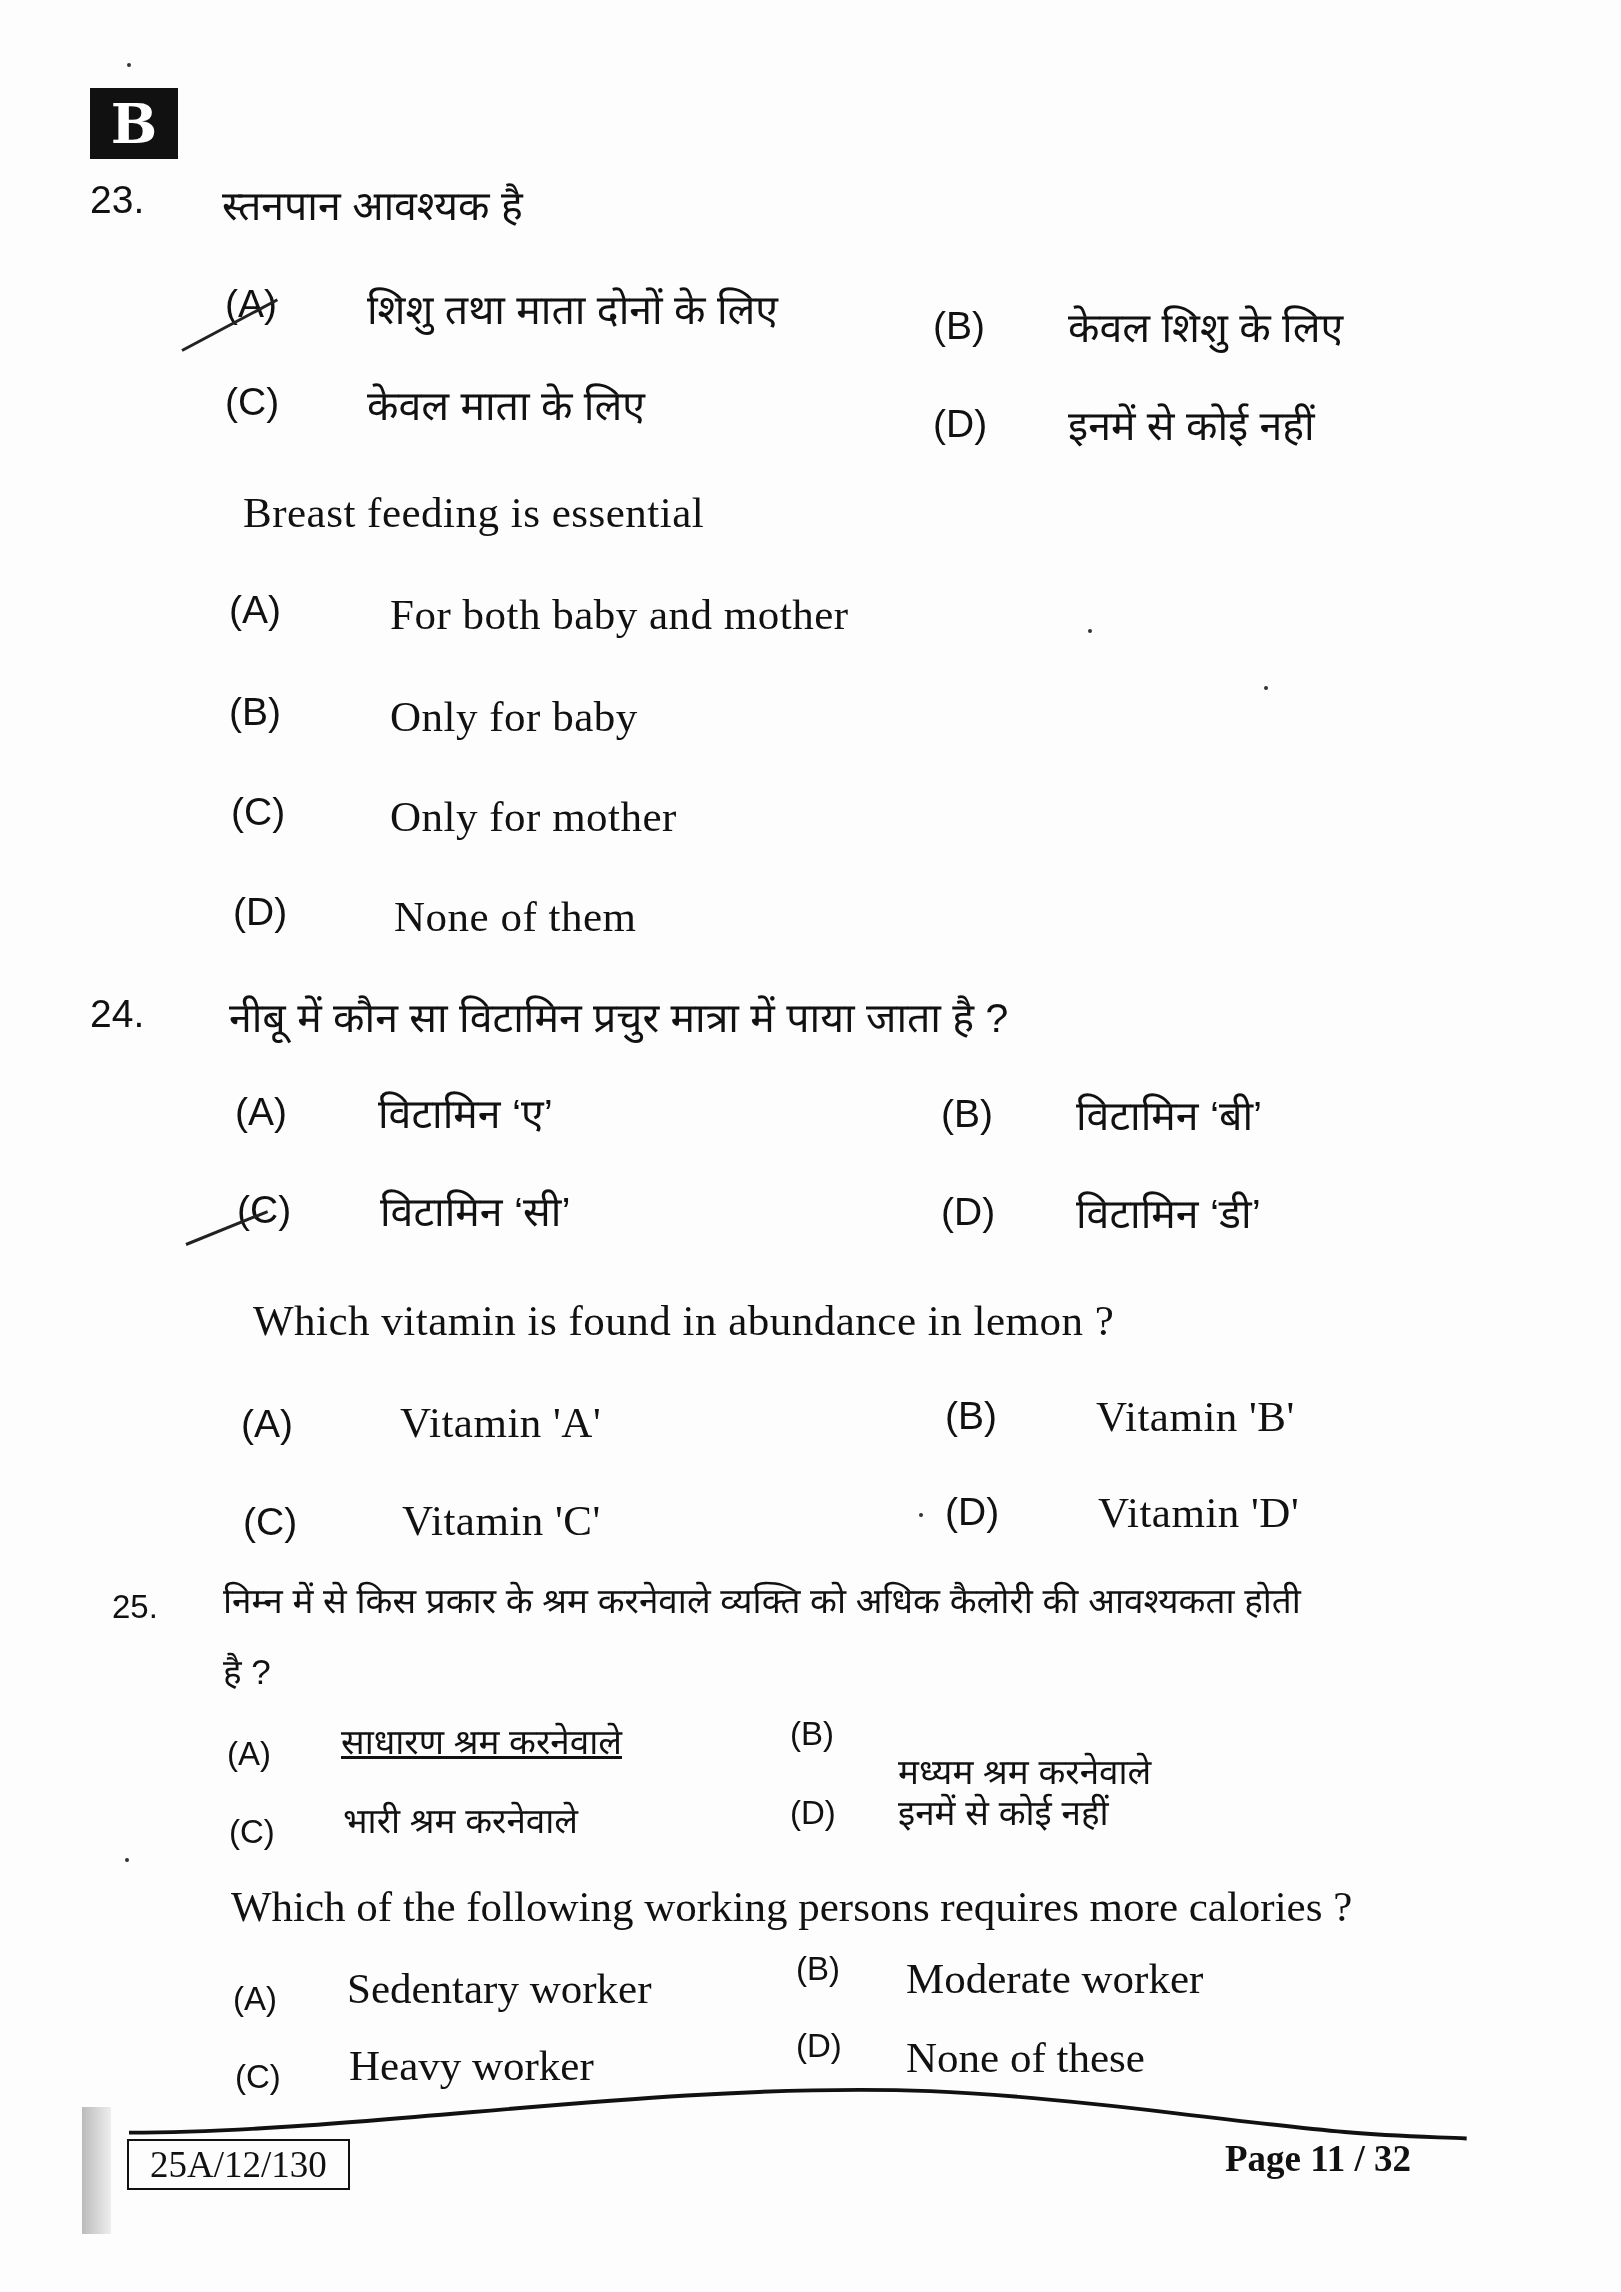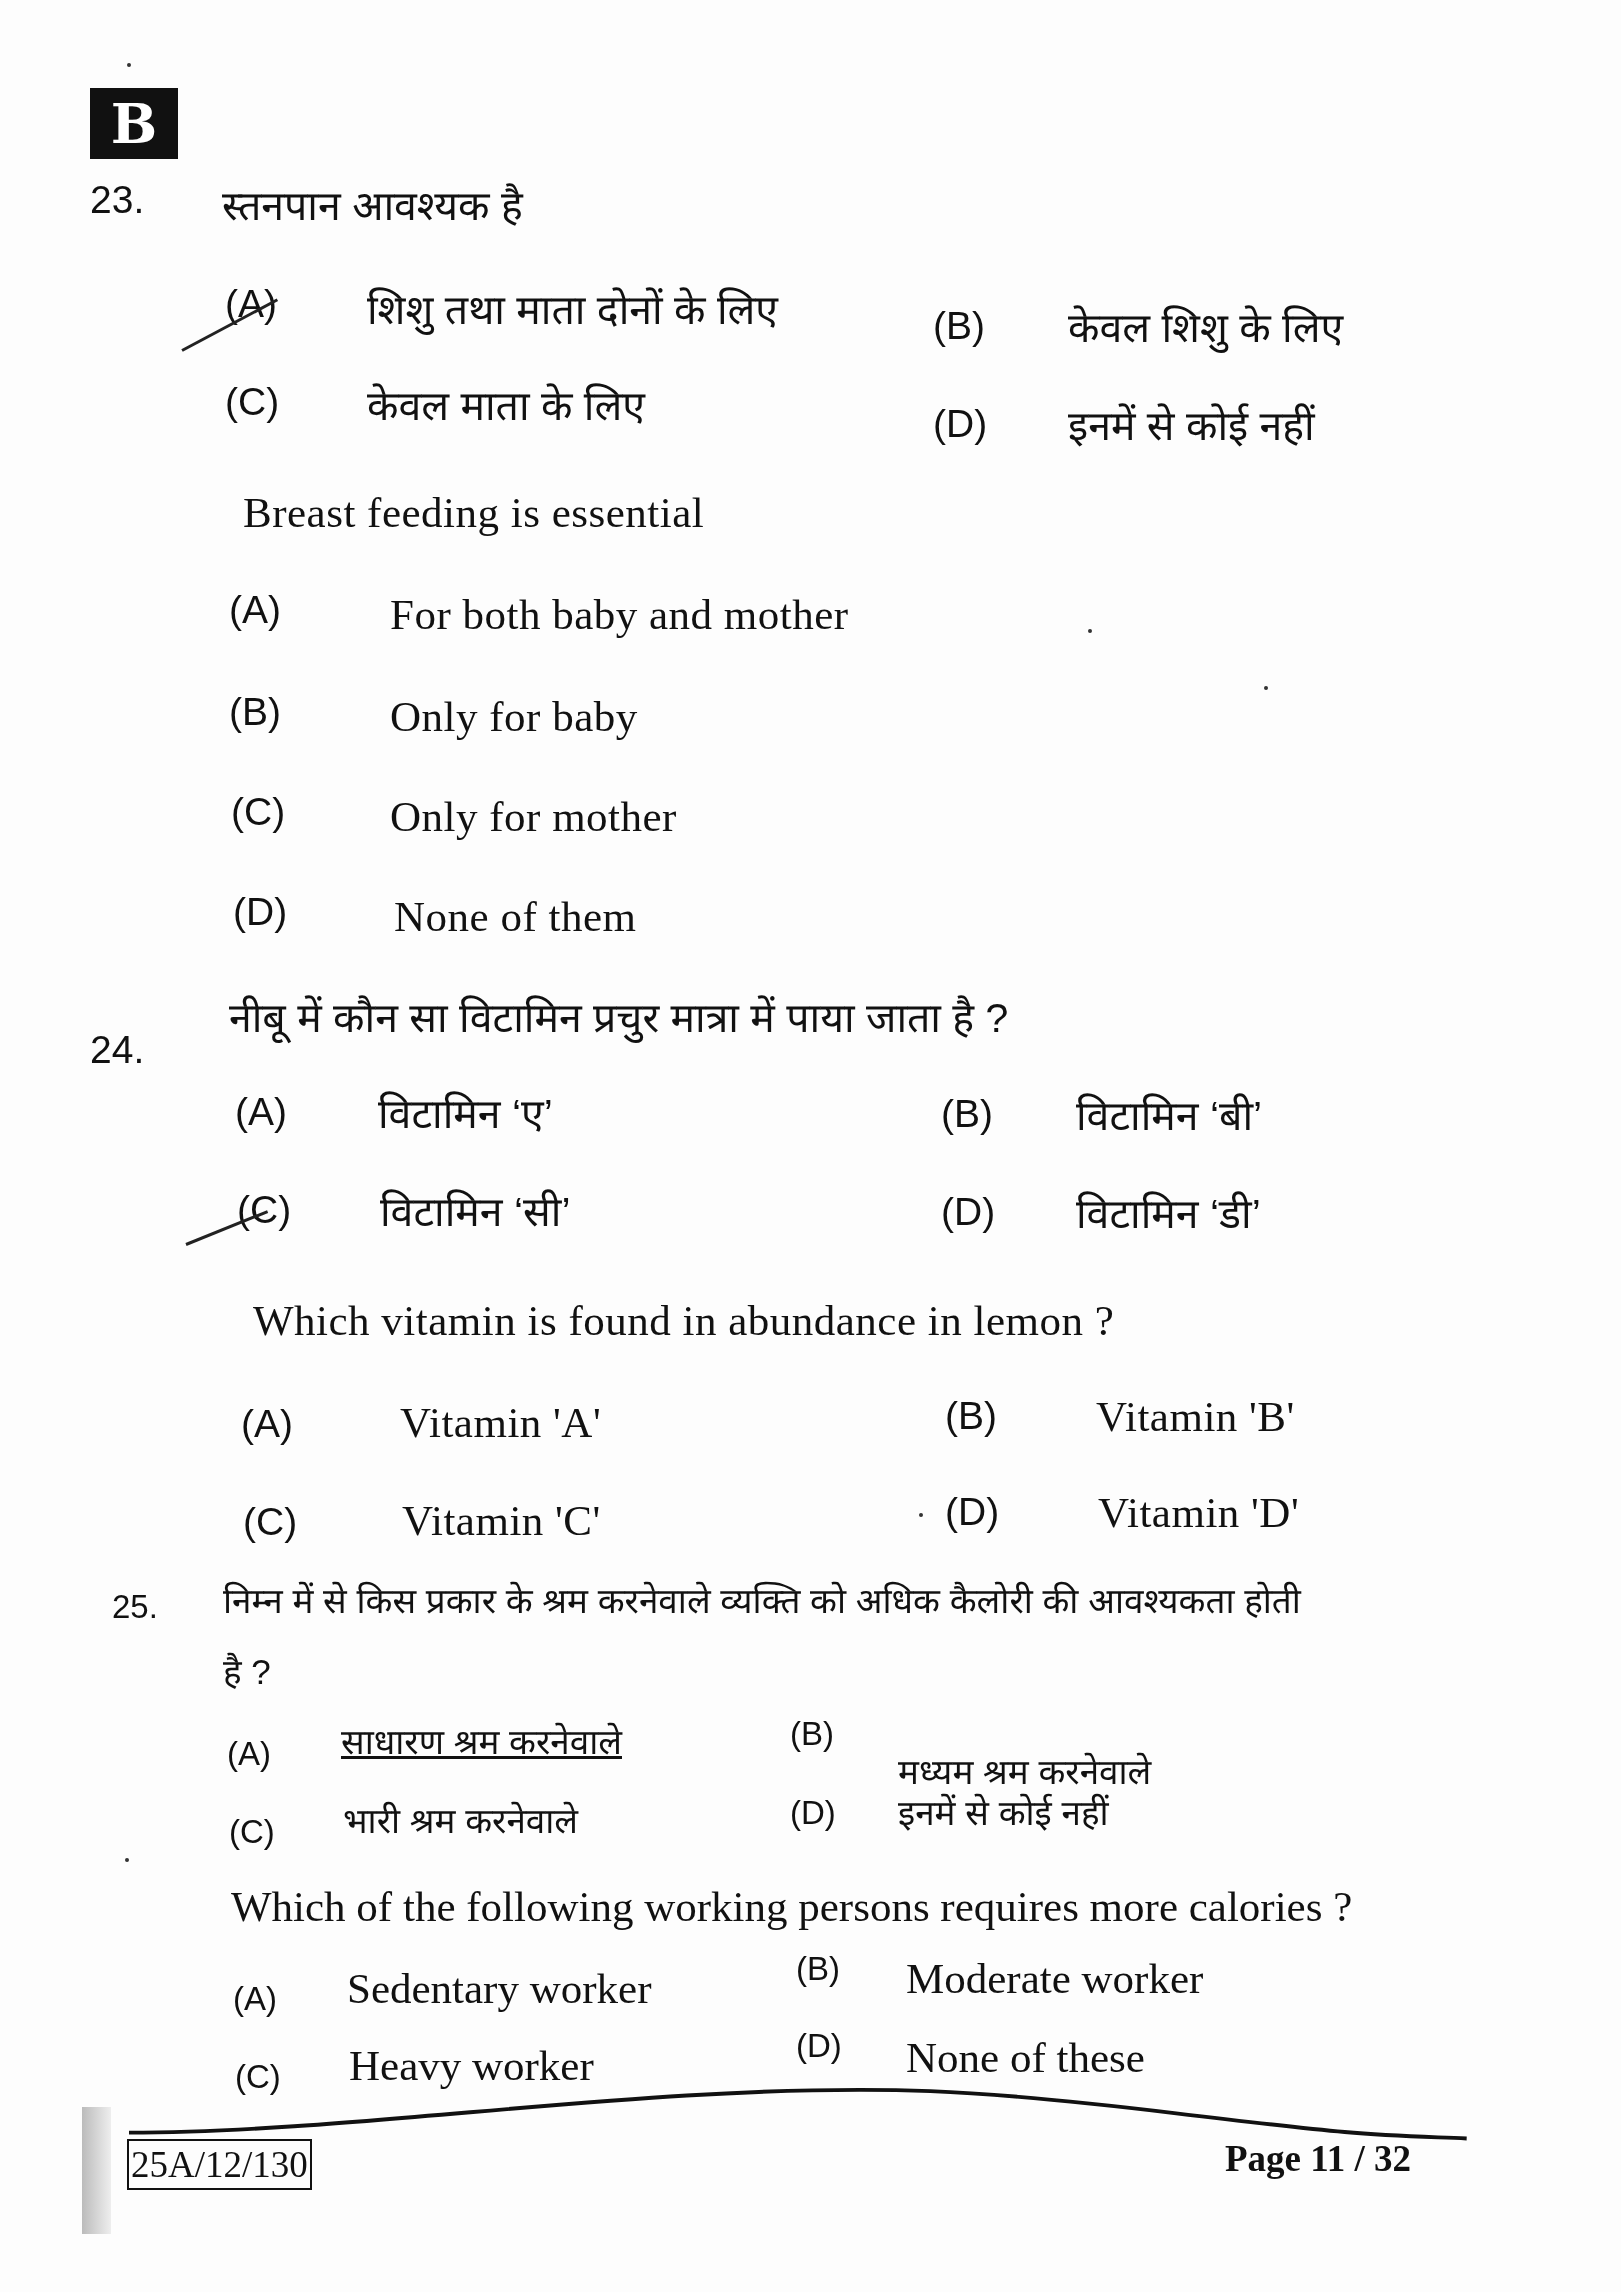--- a/index.html
+++ b/index.html
@@ -16,21 +16,21 @@
   }
   .qnum { font-family: "Liberation Sans", sans-serif; font-size: 39px; }
   .hindi { font-family: "Liberation Sans", "DejaVu Sans", sans-serif; font-size: 41px; }
   .hindi-sm { font-family: "Liberation Sans", "DejaVu Sans", sans-serif; font-size: 35px; }
   .eng { font-family: "Liberation Serif", "DejaVu Serif", serif; font-size: 43px; letter-spacing: 0.5px; margin-left: 16px; }
   .eng-sm { font-family: "Liberation Serif", "DejaVu Serif", serif; font-size: 43px; }
   .lbl { font-family: "Liberation Sans", sans-serif; font-size: 39px; }
   .lbl-sm { font-family: "Liberation Sans", sans-serif; font-size: 33px; }
   .mark { position: absolute; background: #222; height: 2.9px; transform-origin: left center; }
   .footer-code {
-    left: 127px; top: 2139px; border: 2.9px solid #111; padding: 2px 2px;
+    left: 127px; top: 2139px; border: 2.9px solid #111; padding: 2px 21px;
     font-family: "Liberation Serif", serif; font-size: 37px;
   }
   .page-num { left: 1225px; top: 2137px; font-family: "Liberation Serif", serif; font-size: 37px; font-weight: bold; }
   .scan-edge { position: absolute; left: 82px; top: 2107px; width: 29px; height: 127px;
     background: linear-gradient(to right, #bbb, #eee); }
   .dot { position: absolute; width: 3.9px; height: 3.9px; background: #333; border-radius: 50%; }
 </style>
 </head>
 <body>
 
@@ -53,21 +53,21 @@
 <div class="abs eng" style="left:227px;top:488px;">Breast feeding is essential</div>
 <div class="abs lbl" style="left:229px;top:588px;">(A)</div>
 <div class="abs eng" style="left:374px;top:590px;">For both baby and mother</div>
 <div class="abs lbl" style="left:229px;top:690px;">(B)</div>
 <div class="abs eng" style="left:374px;top:692px;">Only for baby</div>
 <div class="abs lbl" style="left:231px;top:790px;">(C)</div>
 <div class="abs eng" style="left:374px;top:792px;">Only for mother</div>
 <div class="abs lbl" style="left:233px;top:890px;">(D)</div>
 <div class="abs eng" style="left:378px;top:892px;">None of them</div>
 
-<div class="abs qnum" style="left:90px;top:992px;margin-top:36px;">24.</div>
+<div class="abs qnum" style="left:90px;top:992px;">24.</div>
 <div class="abs hindi" style="left:229px;top:988px;">नीबू में कौन सा विटामिन प्रचुर मात्रा में पाया जाता है ?</div>
 
 <div class="abs lbl" style="left:235px;top:1090px;">(A)</div>
 <div class="abs hindi" style="left:378px;top:1084px;">विटामिन ‘ए’</div>
 <div class="abs lbl" style="left:941px;top:1092px;">(B)</div>
 <div class="abs hindi" style="left:1076px;top:1086px;">विटामिन ‘बी’</div>
 <div class="abs lbl" style="left:237px;top:1188px;">(C)</div>
 <div class="abs hindi" style="left:380px;top:1182px;">विटामिन ‘सी’</div>
 <div class="abs lbl" style="left:941px;top:1190px;">(D)</div>
 <div class="abs hindi" style="left:1076px;top:1184px;">विटामिन ‘डी’</div>

